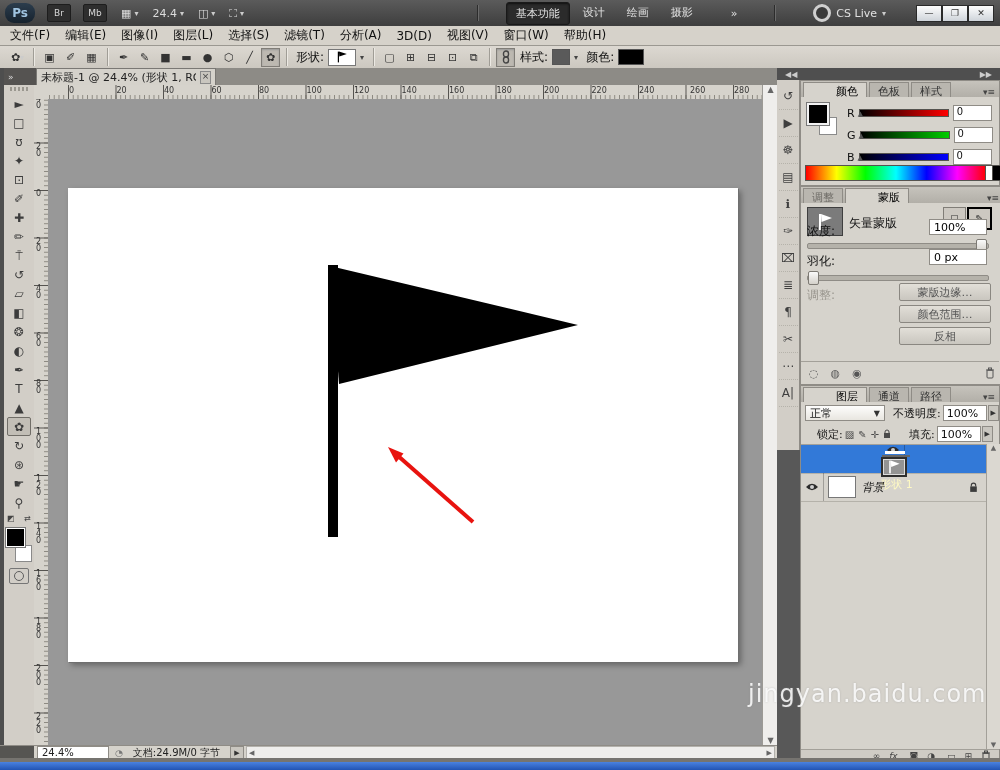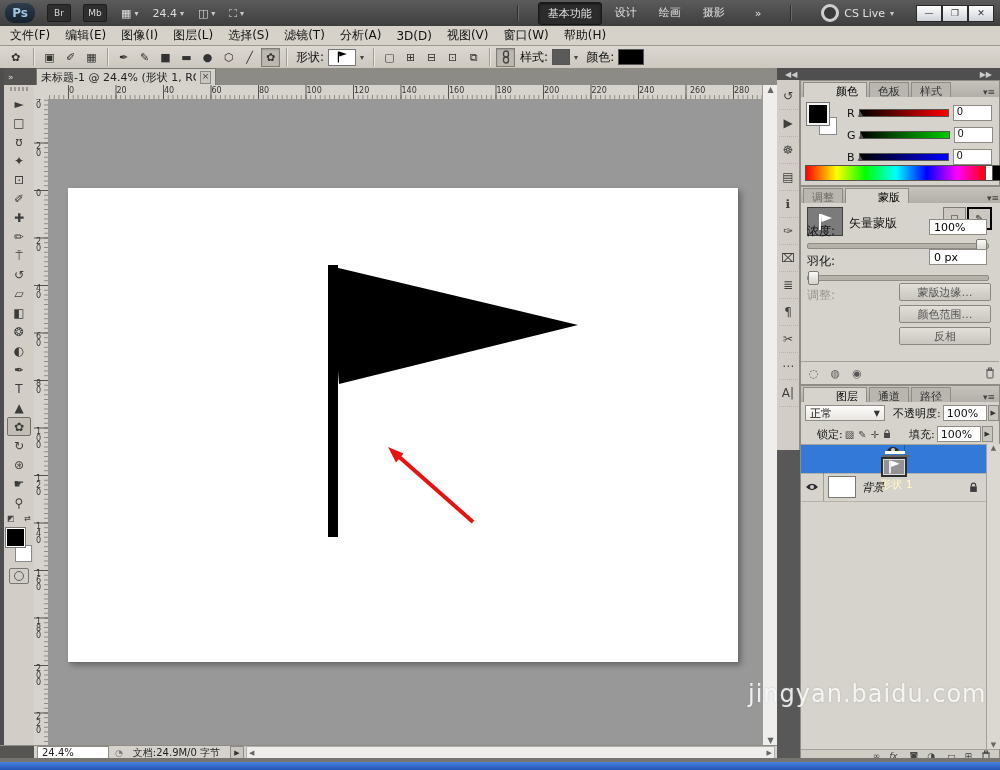--- a/index.html
+++ b/index.html
@@ -11,21 +11,21 @@
   
   .titlebar{left:0;top:0;width:1000px;height:26px;background:linear-gradient(#5b5b5b,#3e3e3e);
             color:#e4e4e4;display:flex;align-items:center;font-size:11px;}
   .ps-logo{width:30px;height:20px;margin-left:5px;background:linear-gradient(#2c3d4d,#16222e);
            color:#9fc3e0;font-size:12px;font-weight:bold;display:flex;align-items:center;justify-content:center;border-radius:9px;}
   .tb-ic{height:16px;min-width:18px;margin-left:12px;background:#2e2e2e;border:1px solid #1d1d1d;
          color:#d8d8d8;font-size:9px;display:flex;align-items:center;justify-content:center;border-radius:2px;padding:0 2px;}
   .tb-plain{margin-left:14px;color:#dcdcdc;display:flex;align-items:center;gap:3px;}
   .caret{font-size:8px;color:#cccccc;}
   .tb-sep{width:1px;height:16px;background:#2c2c2c;margin:0 8px;box-shadow:1px 0 0 #6a6a6a;}
-  .ws-wrap{display:flex;align-items:center;gap:12px;margin-left:auto;}
+  .ws-wrap{display:flex;align-items:center;gap:20px;margin-left:auto;}
   .ws{padding:3px 9px;border-radius:3px;color:#e0e0e0;}
   .ws[data-idx="0"]{background:#2b2b2b;border:1px solid #191919;box-shadow:inset 0 1px 2px #111;}
   .cslive{display:flex;align-items:center;gap:5px;margin:0 10px;color:#e0e0e0;}
   .cslive-dot{width:12px;height:12px;border:3px solid #cfcfcf;border-radius:50%;background:#3a3a3a;}
   .winbtns{display:flex;margin-right:6px;}
   .winbtn{width:24px;height:15px;border:1px solid #2a2a2a;background:linear-gradient(#fdfdfd,#cfd4da);
           color:#333;font-size:9px;display:flex;align-items:center;justify-content:center;}
 
   
   .menubar{left:0;top:26px;width:1000px;height:19px;background:#d6d2ca;border-bottom:1px solid #9b9891;

